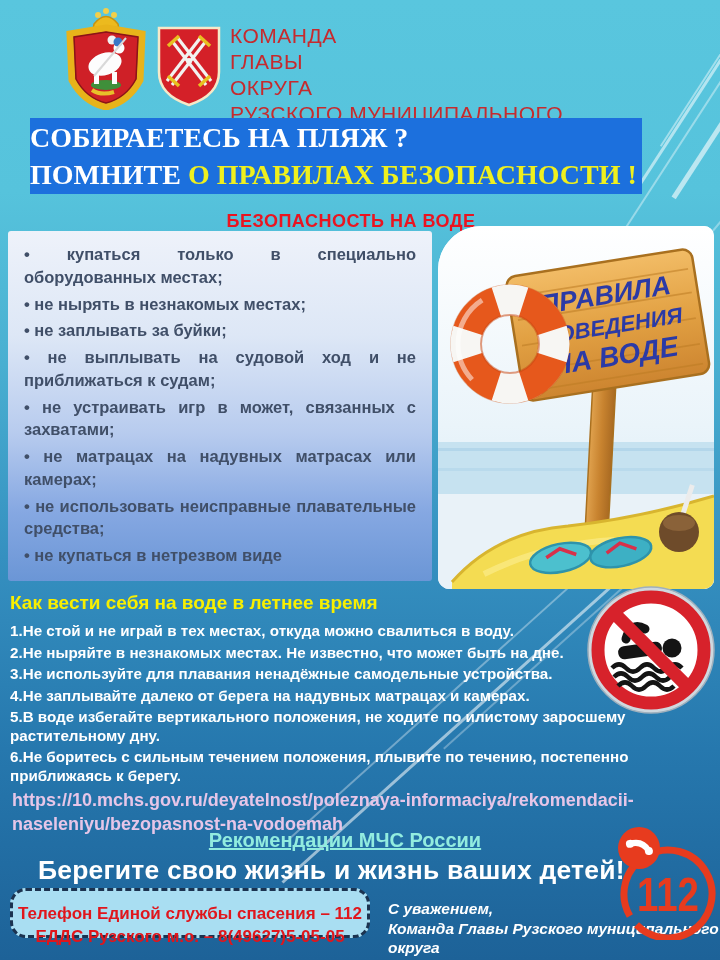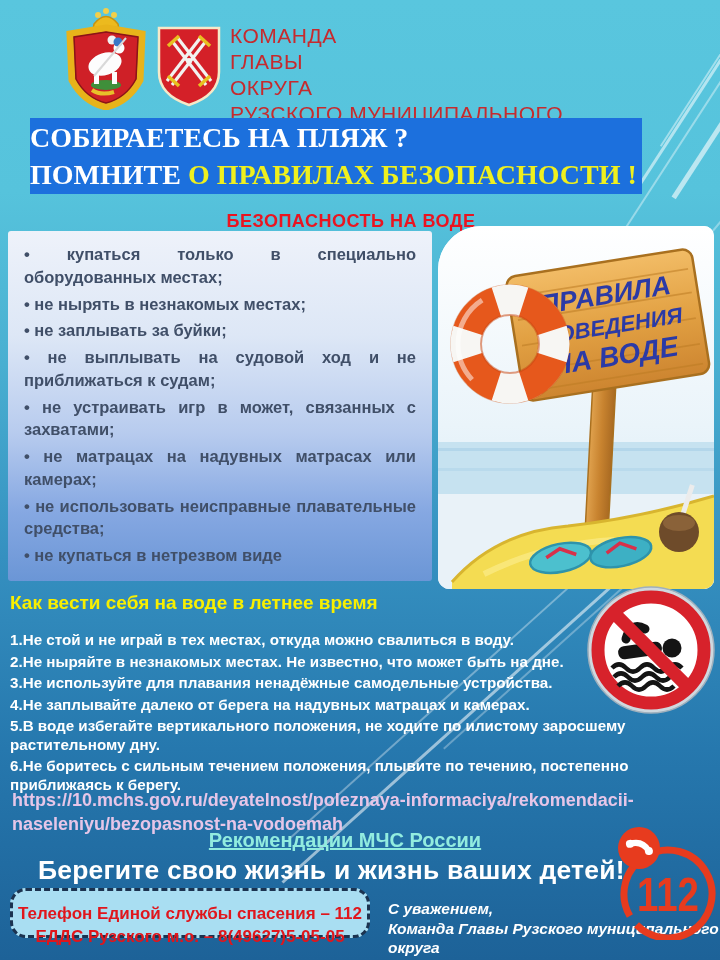--- a/index.html
+++ b/index.html
@@ -22,21 +22,21 @@
     padding:12px 16px 4px 16px;border-radius:3px;overflow:hidden;
     background:linear-gradient(180deg,#eef2fa 0%,#dde7f6 30%,#b7cbee 58%,#86a8e2 80%,#6b96d6 100%);}
   .rules-box p{margin:0 0 4px 0;color:#404f68;font-size:16.5px;line-height:1.38;font-weight:bold;
     text-align:justify;}
   
   .photo{position:absolute;left:438px;top:226px;width:276px;height:363px;border-radius:44px 10px 10px 12px;
     overflow:hidden;background:#fff;}
   .photo svg{display:block;}
   
   .s2{position:absolute;left:10px;top:592px;width:622px;}
-  .s2 .s2-title{color:#f8ef00;font-size:19px;font-weight:bold;margin:0 0 17px 0;}
+  .s2 .s2-title{color:#f8ef00;font-size:19px;font-weight:bold;margin:0 0 8px 0;}
   .s2 p{margin:0 0 3px 0;color:#fff;font-weight:bold;font-size:15.2px;line-height:1.22;}
   .url-link{position:absolute;left:12px;top:788px;width:700px;color:#e6c6e8;font-weight:bold;font-size:18px;line-height:24px;overflow-wrap:break-word;}
   .mchs-link{position:absolute;left:0;top:829px;width:690px;text-align:center;color:#92ecdf;font-weight:bold;font-size:20px;text-decoration:underline;cursor:pointer;}
   .slogan{position:absolute;left:10px;top:855px;color:#fff;font-weight:bold;font-size:26.5px;letter-spacing:.2px;margin-left:28px;}
   .phone-box{position:absolute;left:10px;top:888px;width:360px;height:50px;box-sizing:border-box;
     background:#a9def2;border:3px dashed #1b3350;border-radius:16px;text-align:center;
     color:#e0161c;font-weight:bold;font-size:17px;line-height:23px;padding-top:11px;}
   .signature{position:absolute;left:388px;top:899px;width:332px;color:#fff;font-style:italic;font-weight:bold;font-size:15.5px;line-height:19.5px;}
   .badge{position:absolute;}
 </style>

